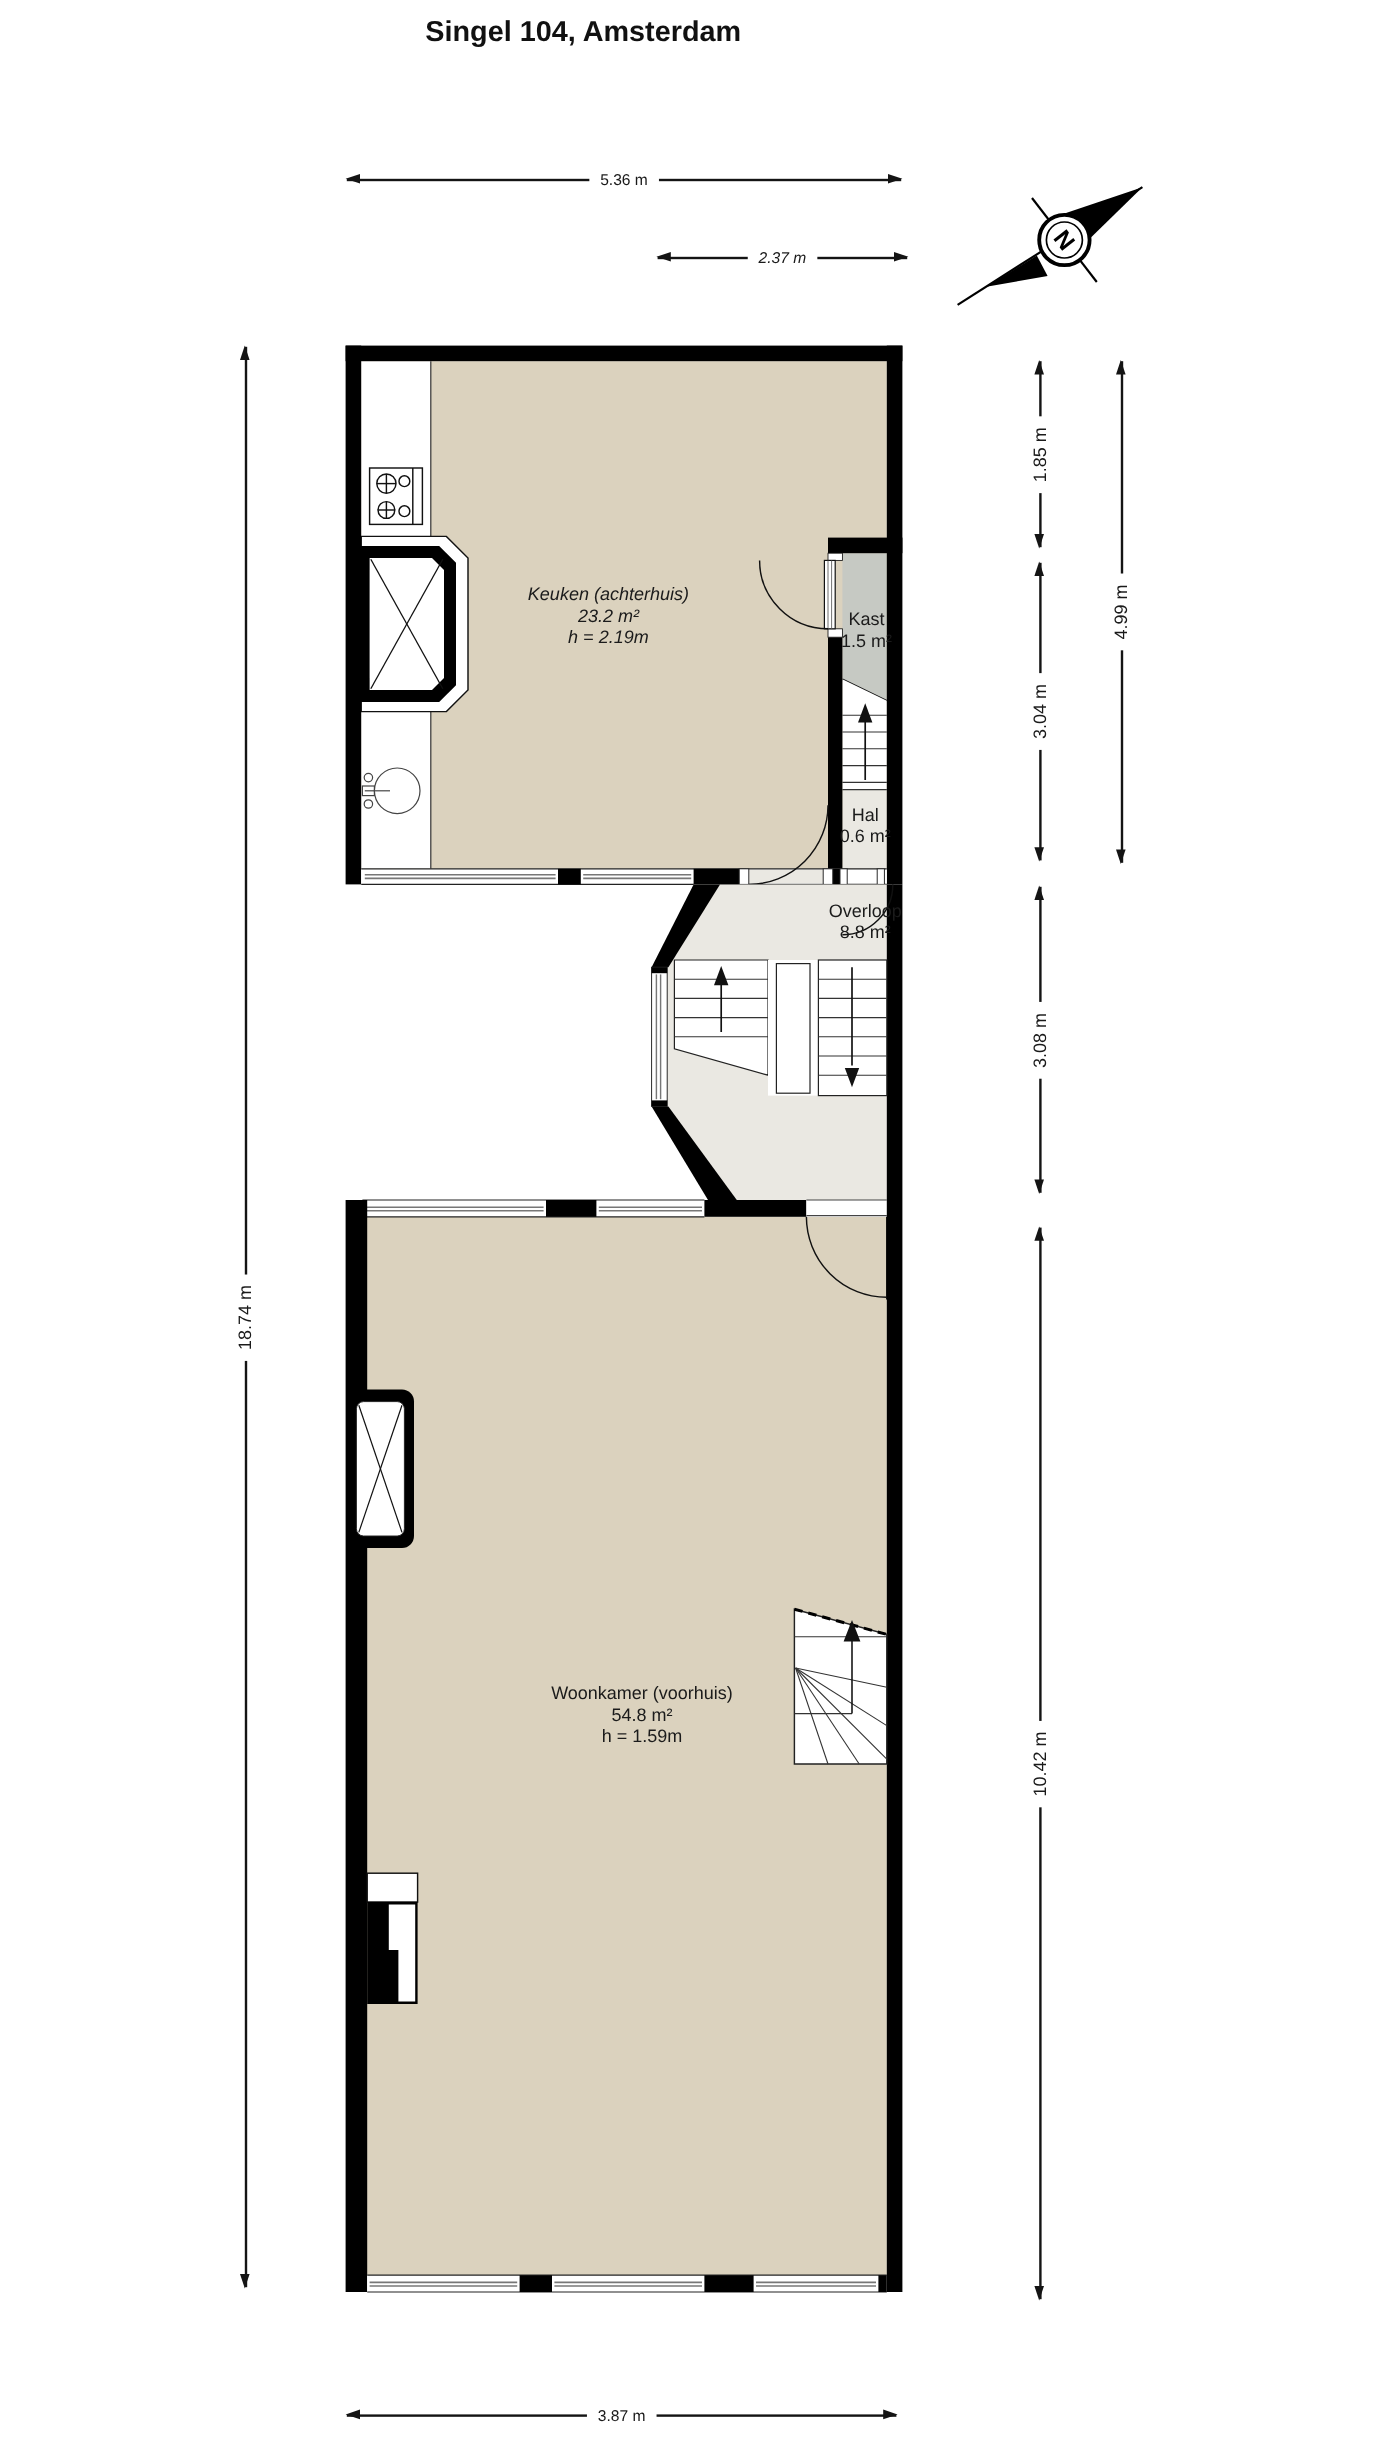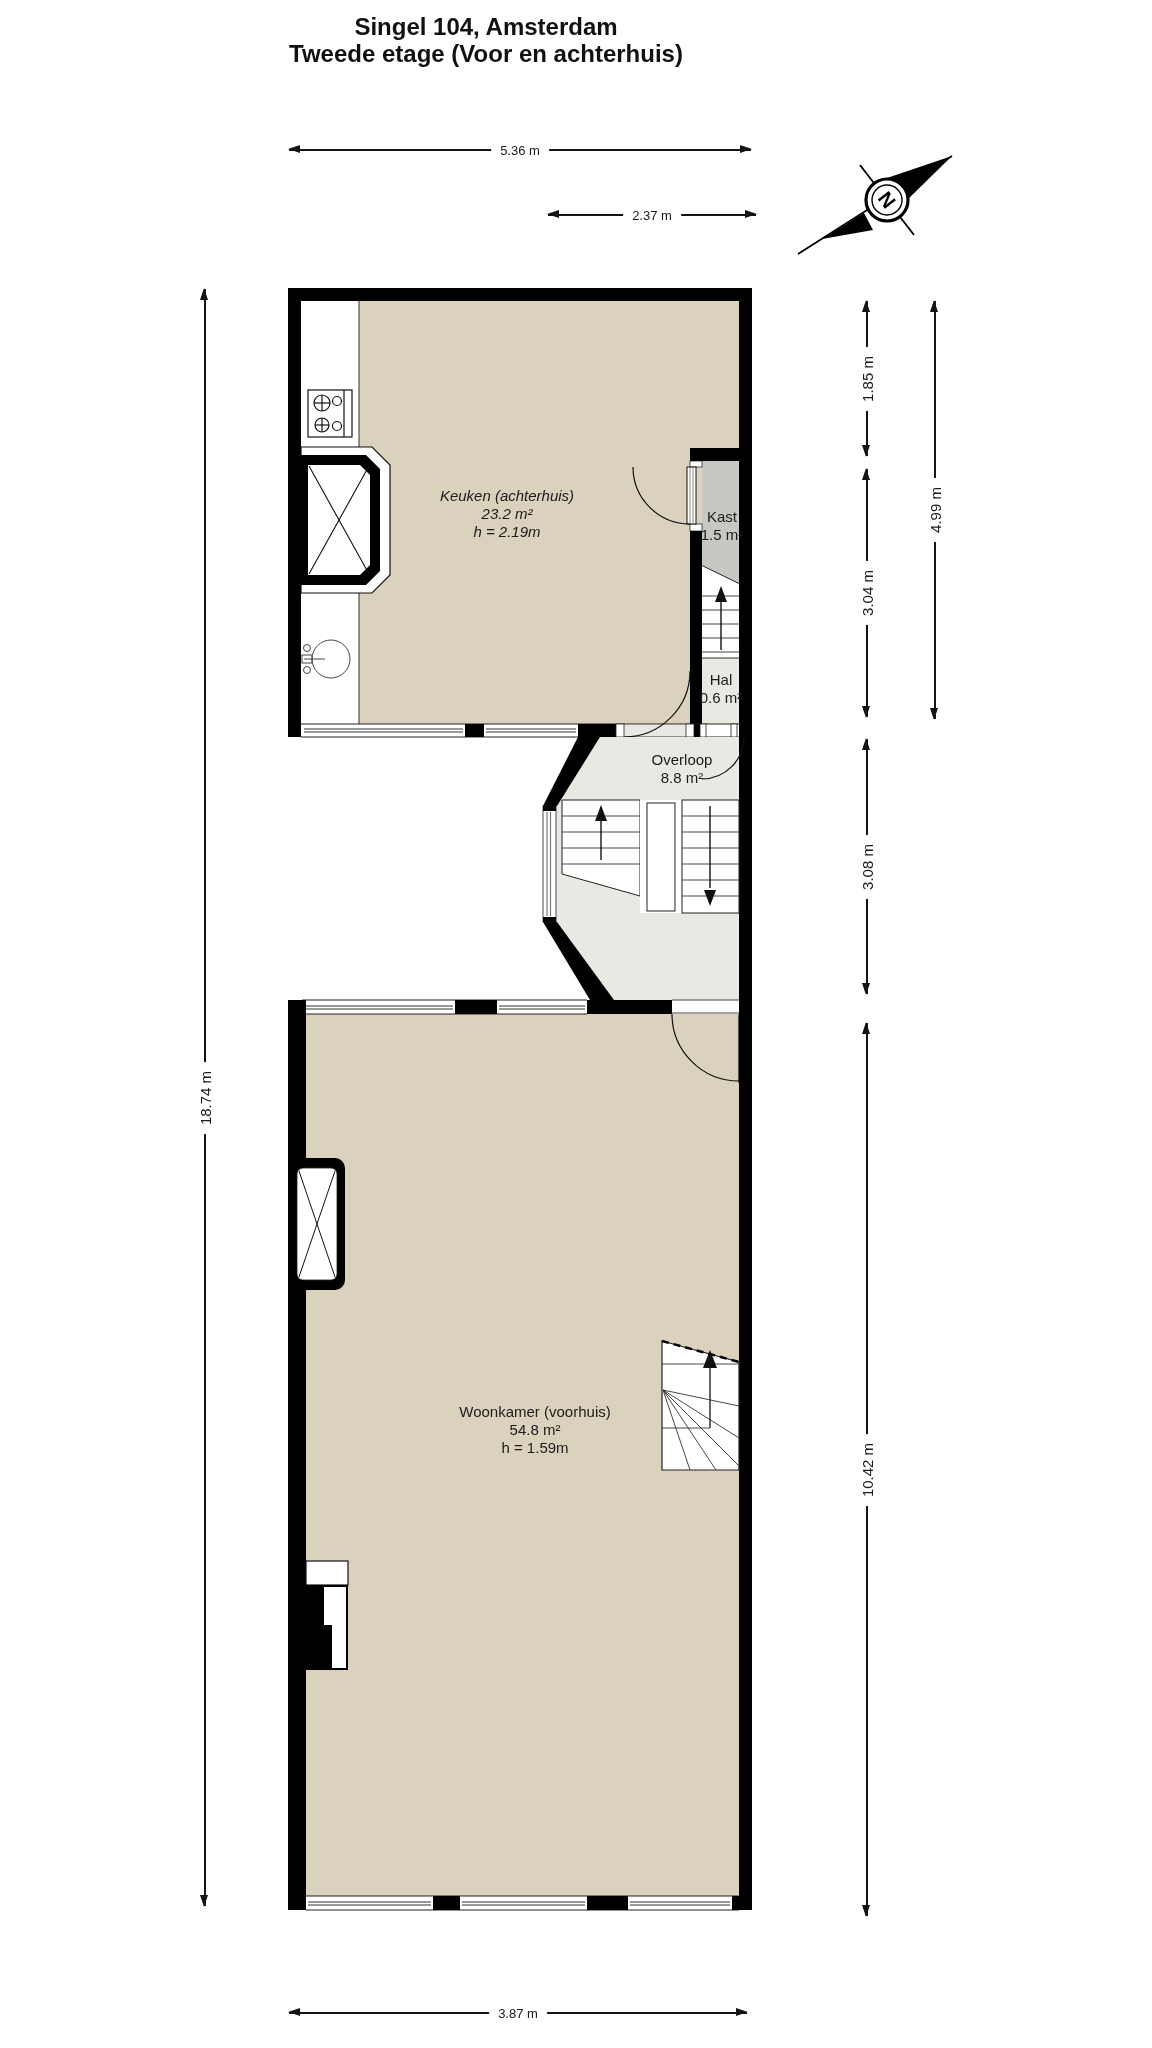--- a/index.html
+++ b/index.html
@@ -25,21 +25,20 @@
   .v-dim .dim-label{position:absolute;top:50%;left:6px;transform:translate(-50%,-50%) rotate(-90deg);
                     background:#fff;padding:0 9px;font-size:15px;white-space:nowrap;}
 </style>
 </head>
 <body>
 
 <div class="page">
 
   <div class="title">
     <div>Singel 104, Amsterdam</div>
-    <div>Tweede etage (Voor en achterhuis)</div>
   </div>
 
   <svg class="plan-svg" viewBox="0 0 1152 2048" xmlns="http://www.w3.org/2000/svg">
 
     <g>
       <rect x="301" y="301" width="438" height="423" fill="#DBD2BE"></rect>
       <rect x="301" y="301" width="58" height="423" fill="#ffffff"></rect>
       <line x1="359" y1="301" x2="359" y2="724" stroke="#333" stroke-width="1"></line>
     </g>
 
@@ -267,39 +266,39 @@
   <div class="room-label" style="left:722px;top:508px;">
     <div>Kast</div>
     <div>1.5 m²</div>
   </div>
 
   <div class="room-label" style="left:721px;top:671px;">
     <div>Hal</div>
     <div>0.6 m²</div>
   </div>
 
-  <div class="room-label" style="left:682px;top:751px;">
+  <div class="room-label" style="left:721px;top:751px;">
     <div>Overloop</div>
     <div>8.8 m²</div>
   </div>
 
   <div class="room-label" style="left:535px;top:1403px;">
     <div>Woonkamer (voorhuis)</div>
     <div>54.8 m²</div>
     <div>h = 1.59m</div>
   </div>
 
   <div class="h-dim" style="left:288px;top:144px;width:464px;">
     <span class="line"></span>
       <span class="ah ah-l"></span>
       <span class="ah ah-r"></span>
     <span class="dim-label">5.36 m</span>
   </div>
 
-  <div class="h-dim" style="left:547px;top:209px;width:210px;">
+  <div class="h-dim" style="left:547px;top:209px;width:210px;font-style:italic;">
     <span class="line"></span>
       <span class="ah ah-l"></span>
       <span class="ah ah-r"></span>
     <span class="dim-label">2.37 m</span>
   </div>
 
   <div class="v-dim" style="left:199px;top:288px;height:1619px;">
     <span class="line"></span>
       <span class="ah ah-t"></span>
       <span class="ah ah-b"></span>

